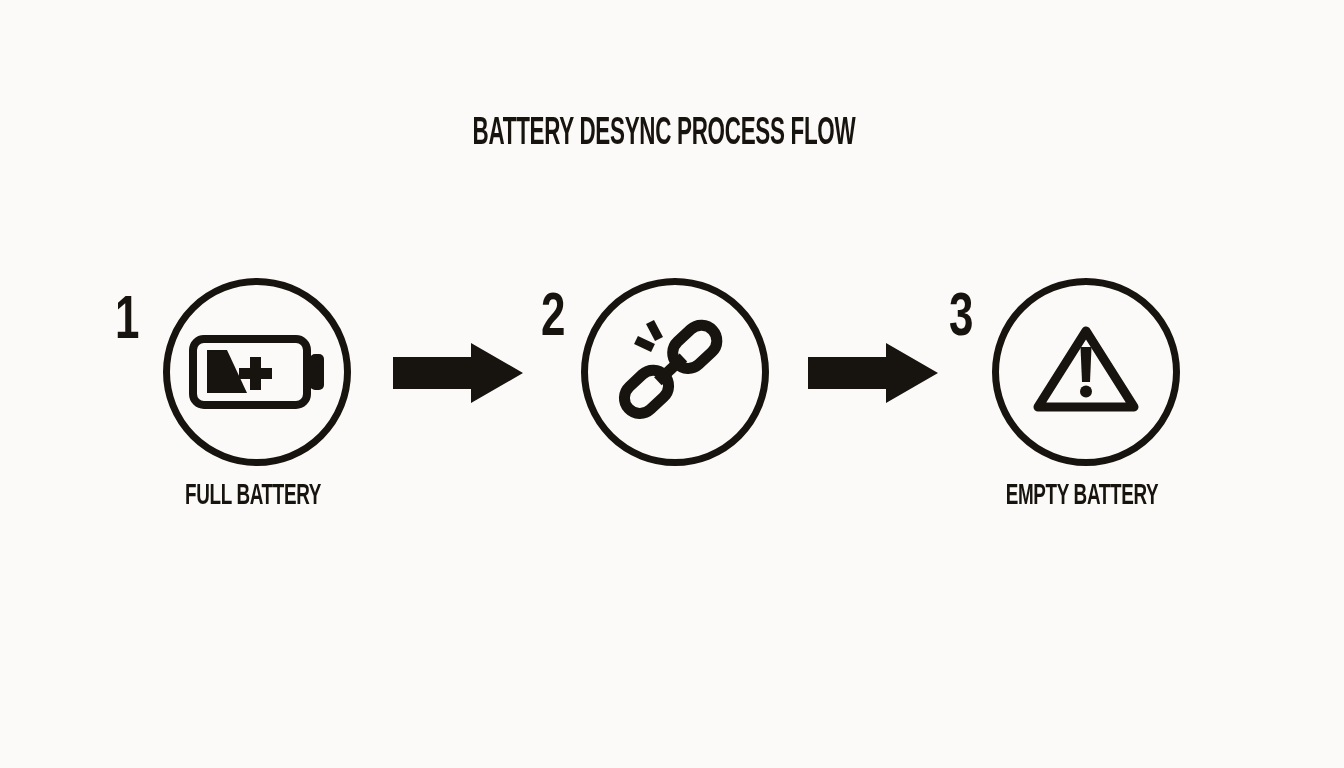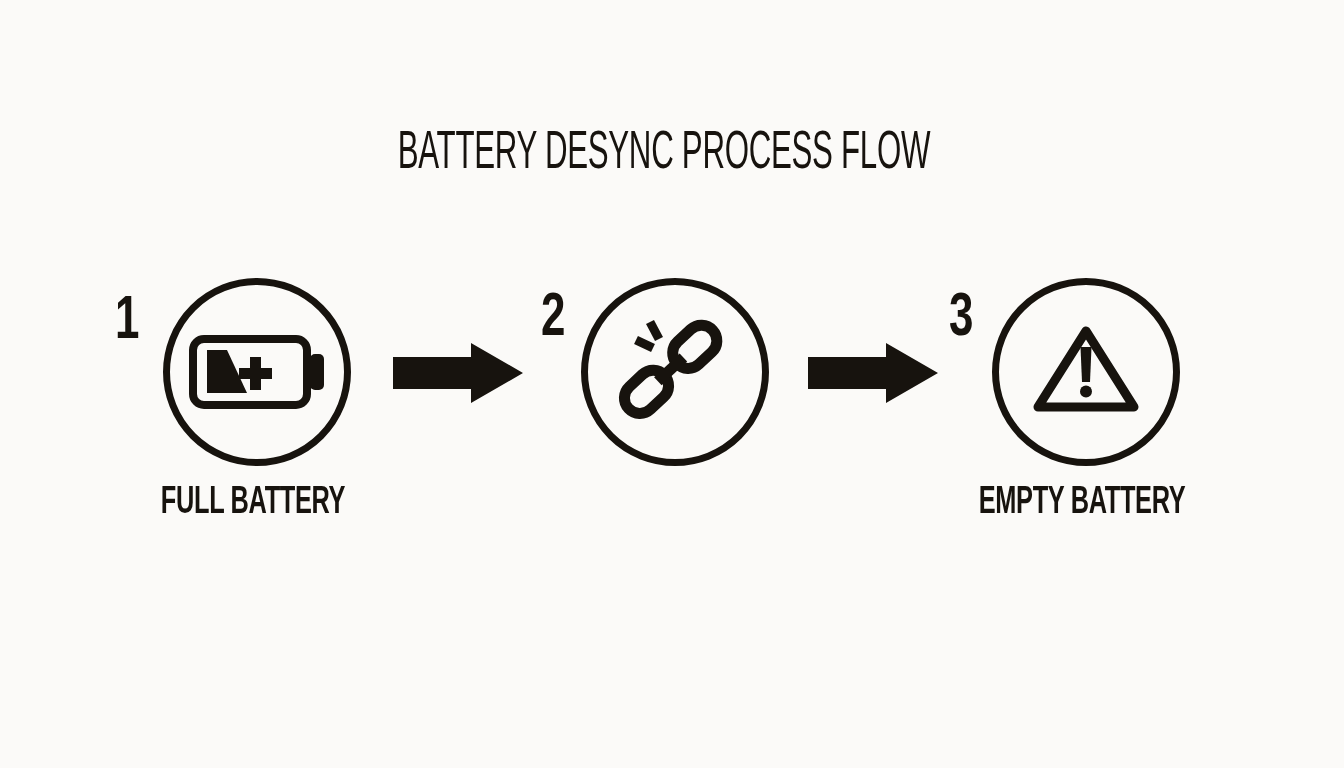--- a/index.html
+++ b/index.html
@@ -16,22 +16,22 @@
     display: inline-block;
     transform: scaleX(0.62);
     transform-origin: center;
     letter-spacing: -0.5px;
   }
   .title {
     position: absolute;
     top: 87px;
     left: 664px;
     transform: translateX(-50%);
-    font-size: 53px;
-    font-weight: normal;
+    font-size: 38px;
+    font-weight: bold;
     line-height: 1;
     white-space: nowrap;
   }
   .title .cond { transform: scaleX(0.59); }
   .num {
     position: absolute;
     font-size: 61px;
     font-weight: bold;
     line-height: 1;
     white-space: nowrap;
@@ -45,21 +45,21 @@
     border: 7px solid var(--ink, #17130e);
     border-radius: 50%;
     display: flex;
     align-items: center;
     justify-content: center;
   }
   .step-label {
     position: absolute;
     top: 480px;
     transform: translateX(-50%);
-    font-size: 39px;
+    font-size: 29px;
     font-weight: bold;
     line-height: 1;
     white-space: nowrap;
   }
   .step-label .cond { transform: scaleX(0.65); }
   .arrow { position: absolute; }
   svg { display: block; overflow: visible; }
 </style>
 </head>
 <body>

